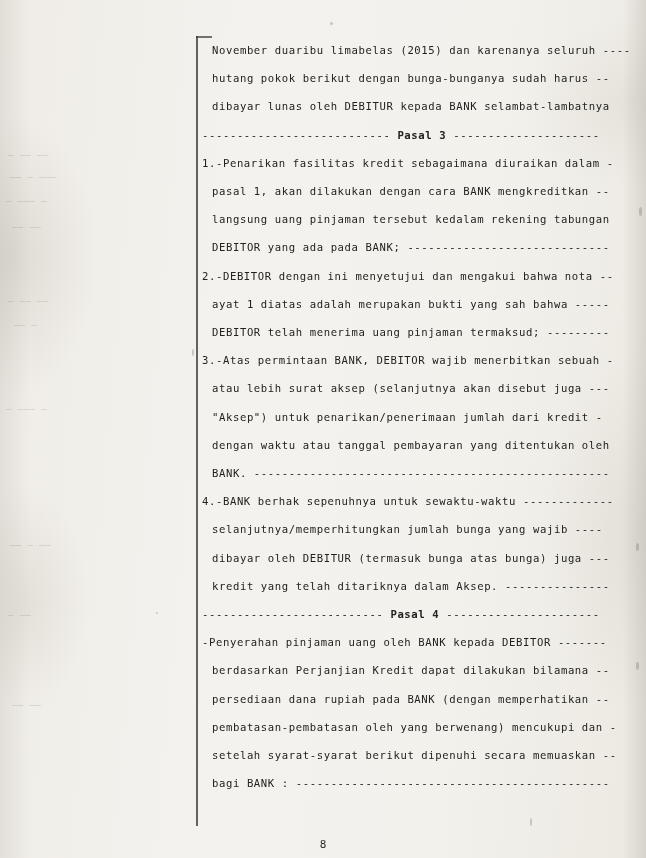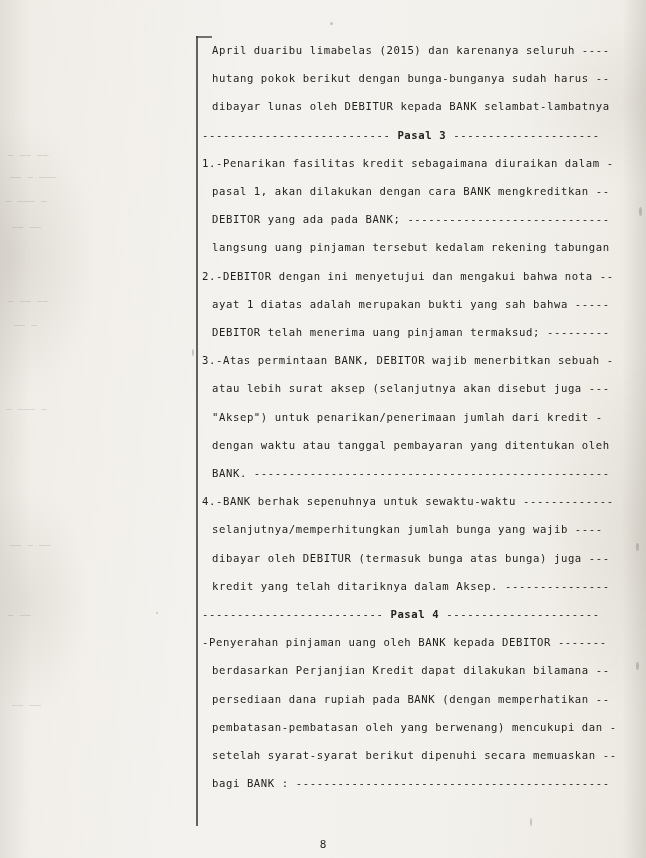--- a/index.html
+++ b/index.html
@@ -138,28 +138,28 @@
   <div class="ghost" style="left:14px; top:320px;">—— —</div>
   <div class="ghost" style="left:6px; top:404px;">— ——— —</div>
   <div class="ghost" style="left:10px; top:540px;">—— — ——</div>
   <div class="ghost" style="left:8px; top:610px;">— ——</div>
   <div class="ghost" style="left:12px; top:700px;">—— ——</div>
 
   <div id="vrule-top-tick"></div>
   <div id="vrule"></div>
 
   <div id="textblock">
-      <div class="line">April duaribu limabelas (2015) dan karenanya seluruh ----</div>
+      <div class="line">November duaribu limabelas (2015) dan karenanya seluruh ----</div>
       <div class="line">hutang pokok berikut dengan bunga-bunganya sudah harus --</div>
       <div class="line">dibayar lunas oleh DEBITUR kepada BANK selambat-lambatnya</div>
       <div class="line center hang">--------------------------- <b>Pasal 3</b> ---------------------</div>
       <div class="line hang">1.-Penarikan fasilitas kredit sebagaimana diuraikan dalam -</div>
       <div class="line">pasal 1, akan dilakukan dengan cara BANK mengkreditkan --</div>
+      <div class="line">langsung uang pinjaman tersebut kedalam rekening tabungan</div>
       <div class="line">DEBITOR yang ada pada BANK; -----------------------------</div>
-      <div class="line">langsung uang pinjaman tersebut kedalam rekening tabungan</div>
       <div class="line hang">2.-DEBITOR dengan ini menyetujui dan mengakui bahwa nota --</div>
       <div class="line">ayat 1 diatas adalah merupakan bukti yang sah bahwa -----</div>
       <div class="line">DEBITOR telah menerima uang pinjaman termaksud; ---------</div>
       <div class="line hang">3.-Atas permintaan BANK, DEBITOR wajib menerbitkan sebuah -</div>
       <div class="line">atau lebih surat aksep (selanjutnya akan disebut juga ---</div>
       <div class="line">"Aksep") untuk penarikan/penerimaan jumlah dari kredit -</div>
       <div class="line">dengan waktu atau tanggal pembayaran yang ditentukan oleh</div>
       <div class="line">BANK. ---------------------------------------------------</div>
       <div class="line hang">4.-BANK berhak sepenuhnya untuk sewaktu-waktu -------------</div>
       <div class="line">selanjutnya/memperhitungkan jumlah bunga yang wajib ----</div>

